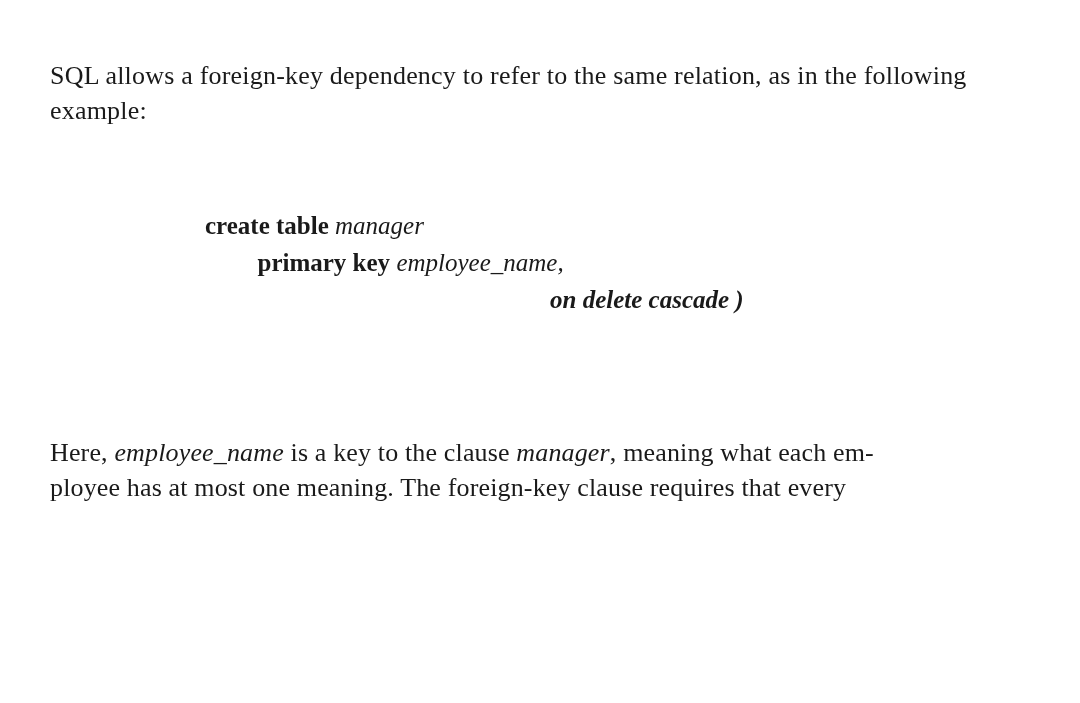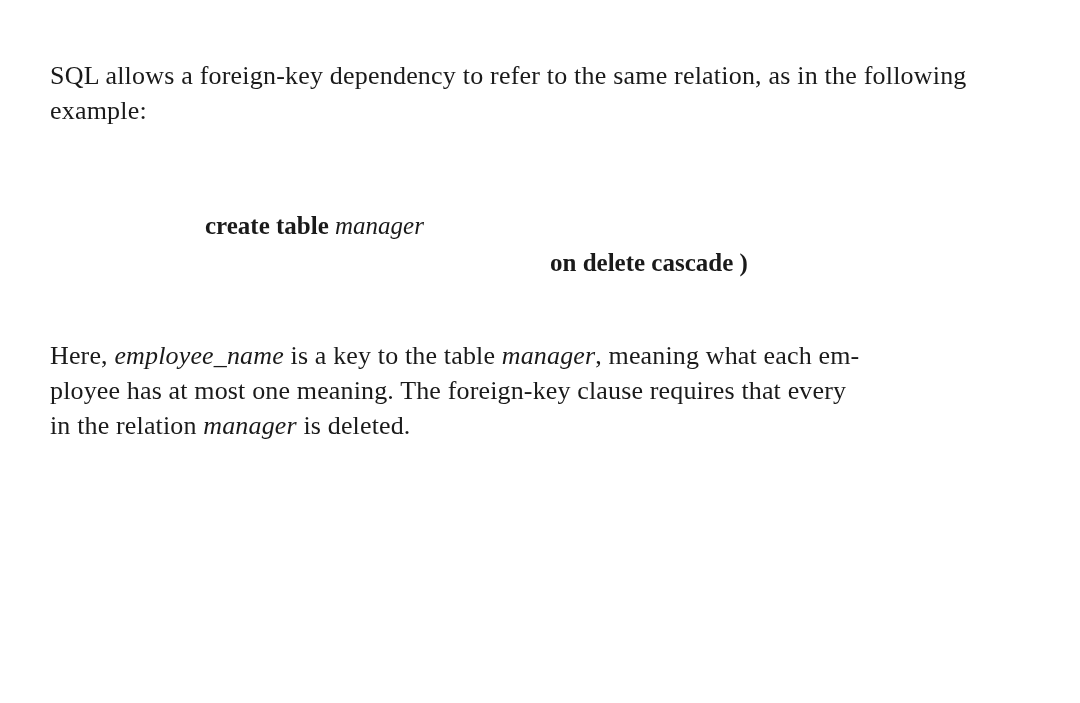--- a/index.html
+++ b/index.html
@@ -20,32 +20,33 @@
       font-size: 26px;
       line-height: 1.35;
       margin-bottom: 80px;
       letter-spacing: 0.2px;
       margin-top: 28px;
     }
     .code-block {
       margin-left: 155px;
       font-size: 25px;
       line-height: 1.4;
-      margin-bottom: 58px;
+      margin-bottom: 118px;
     }
     .code-line-1 {
       margin-bottom: 2px;
     }
     .code-line-indent {
       margin-left: 40px;
       margin-bottom: 2px;
     }
     .code-line-deep {
       margin-left: 345px;
       margin-bottom: 2px;
+      font-style: italic;
     }
     .body-para {
       font-size: 26px;
       line-height: 1.35;
       text-align: justify;
       letter-spacing: 0.15px;
     }
     .bold {
       font-weight: bold;
     }
@@ -59,28 +60,31 @@
 <div class="intro-para">
   <span>SQL allows a foreign-key dependency to refer to the same relation, as in the following example:</span>
 </div>
 
 <div class="code-block">
   <div class="code-line-1">
     <span class="bold">create table</span>
     <span> </span>
     <span class="italic">manager</span>
   </div>
+  <div class="code-line-indent">
+    <span>&nbsp;</span>
+    <span class="bold">primary key</span>
+    <span> </span>
+    <span class="italic">employee_name,</span>
+  </div>
   <div class="code-line-deep">
     <span class="bold">on delete cascade )</span>
   </div>
 </div>
 
 <div class="body-para">
   <div>
-    <span>Here, </span><span class="italic">employee_name</span><span> is a key to the table </span><span class="italic">manager</span><span>, meaning what each em-</span>
+    <span>Here, </span><span class="italic">employee_name</span><span> is a key to the clause </span><span class="italic">manager</span><span>, meaning what each em-</span>
   </div>
   <div>
     <span>ployee has at most one meaning. The foreign-key clause requires that every</span>
   </div>
-  <div>
-    <span>in the relation </span><span class="italic">manager</span><span> is deleted.</span>
-  </div>
 </div>
 
 </body></html>

